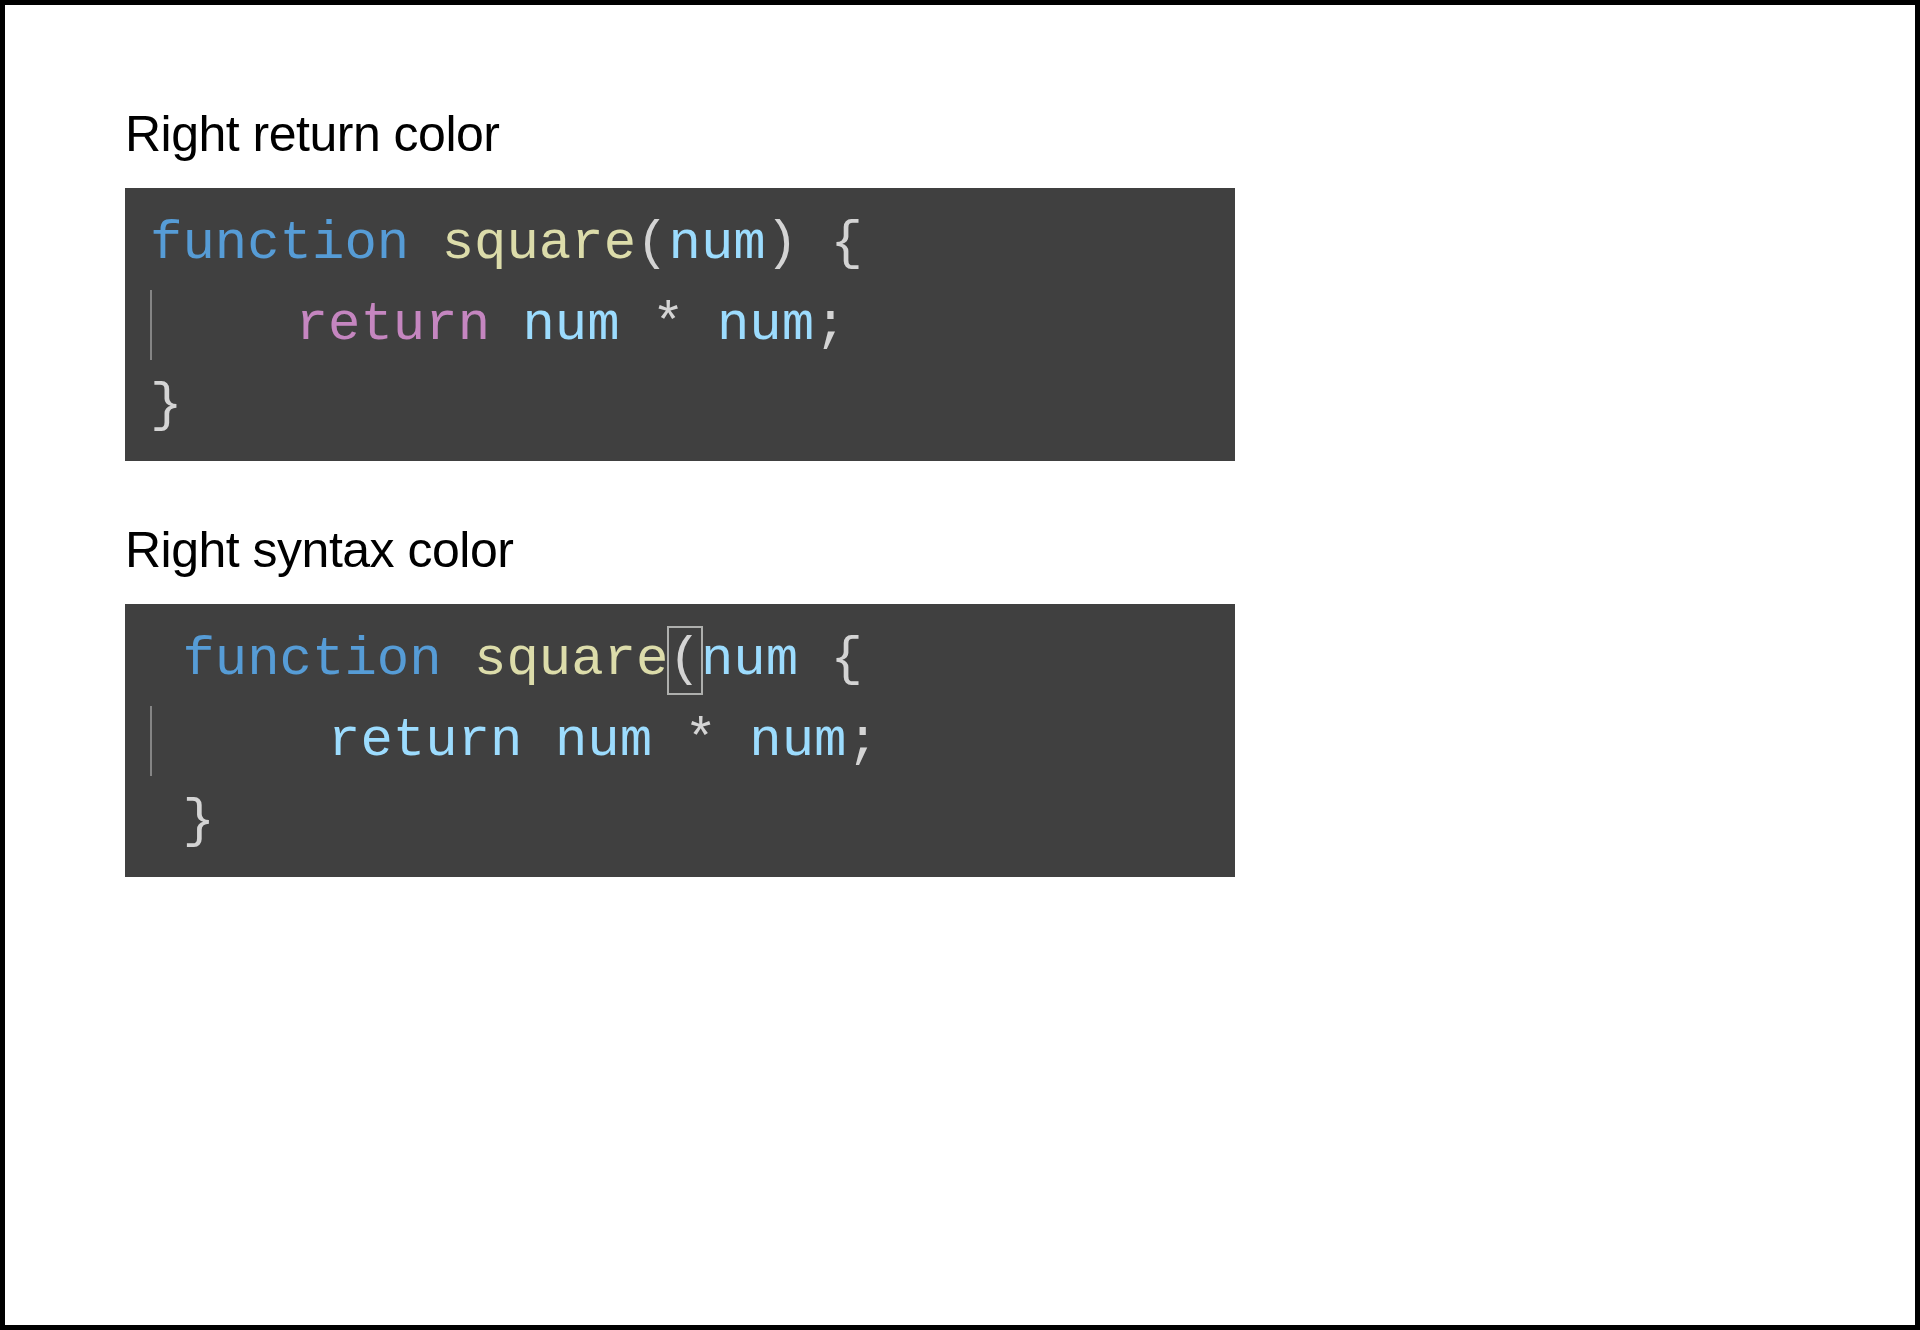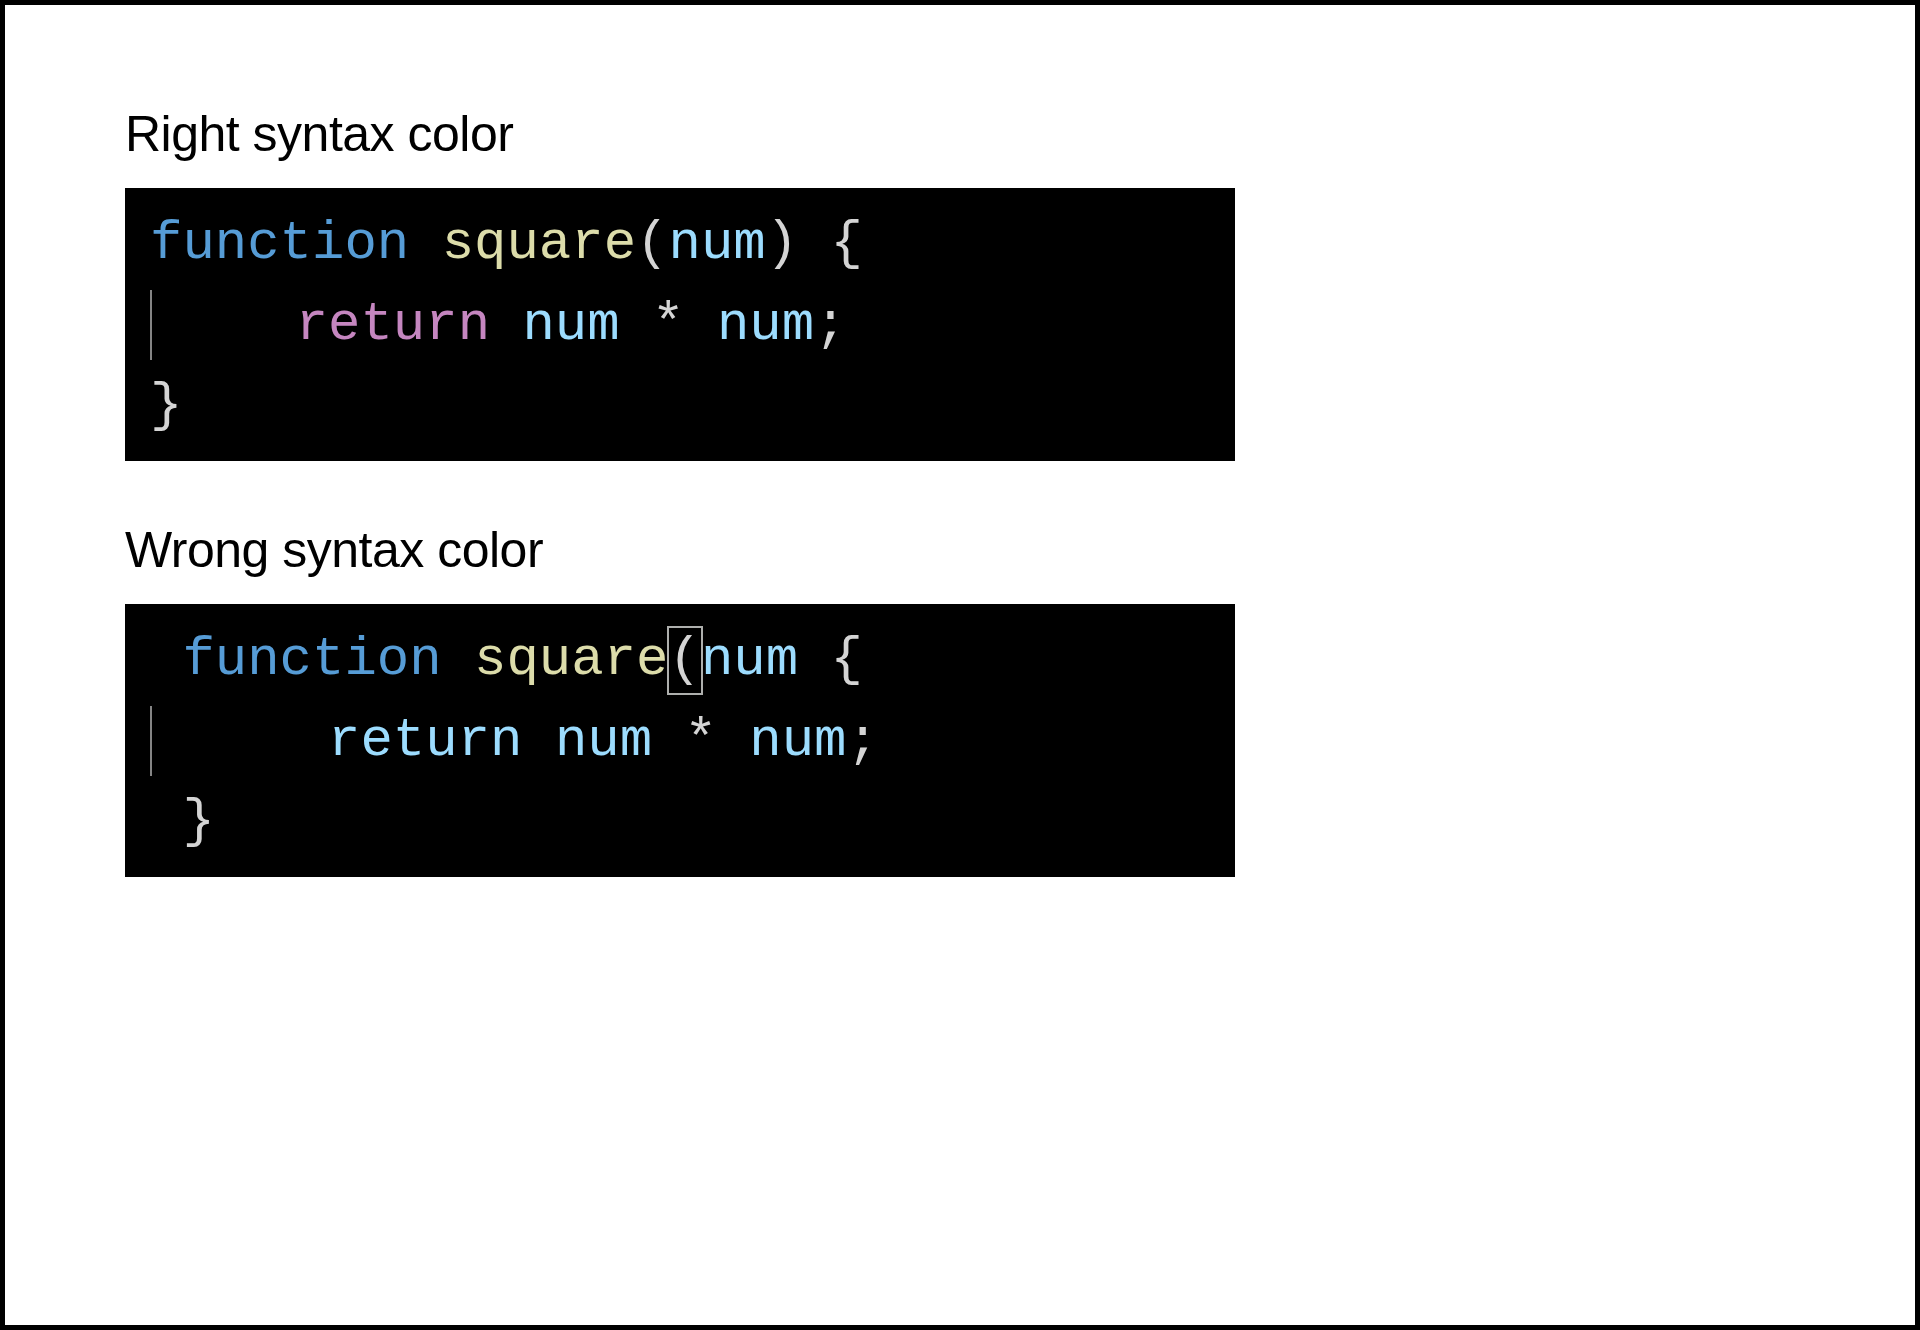--- a/index.html
+++ b/index.html
@@ -19,21 +19,21 @@
       margin-bottom: 60px;
     }
     .section-title {
       font-size: 50px;
       font-weight: 400;
       color: #000000;
       margin-bottom: 25px;
       letter-spacing: -0.5px;
     }
     .code-block {
-      background: #000000;
+      background: #404040;
       padding: 15px 25px 15px 25px;
       font-family: "Consolas", "Courier New", monospace;
       font-size: 54px;
       line-height: 1.5;
       width: 1110px;
     }
     .code-line {
       white-space: pre;
       position: relative;
     }
@@ -81,28 +81,28 @@
       line-height: 1.2;
     }
     .wrong-return {
       color: #9cdcfe;
     }
   </style>
 </head>
 <body>
 
 <div class="section">
-  <h2 class="section-title">Right syntax color</h2>
+  <h2 class="section-title">Right return color</h2>
   <div class="code-block">
     <div class="code-line"><span class="tok-keyword-blue">function</span><span class="tok-punc"> </span><span class="tok-funcname">square</span><span class="tok-punc">(</span><span class="tok-param">num</span><span class="tok-punc">)</span><span class="tok-punc"> </span><span class="tok-punc">{</span></div>
     <div class="code-line indent-line"><span class="indent-guide"></span><span class="tok-punc">    </span><span class="tok-keyword-pink">return</span><span class="tok-punc"> </span><span class="tok-var">num</span><span class="tok-punc"> </span><span class="tok-op">*</span><span class="tok-punc"> </span><span class="tok-var">num</span><span class="tok-punc">;</span></div>
     <div class="code-line"><span class="tok-punc">}</span></div>
   </div>
 </div>
 
 <div class="section">
-  <h2 class="section-title">Wrong syntax color</h2>
+  <h2 class="section-title">Right syntax color</h2>
   <div class="code-block">
     <div class="code-line"><span class="tok-punc"> </span><span class="tok-keyword-blue">function</span><span class="tok-punc"> </span><span class="tok-funcname">square</span><span class="cursor-box"><span class="tok-punc">(</span></span><span class="tok-param">num</span><span class="tok-punc"> </span><span class="tok-punc">{</span></div>
     <div class="code-line indent-line"><span class="indent-guide"></span><span class="tok-punc"> </span><span class="tok-punc">    </span><span class="wrong-return">return</span><span class="tok-punc"> </span><span class="tok-var">num</span><span class="tok-punc"> </span><span class="tok-op">*</span><span class="tok-punc"> </span><span class="tok-var">num</span><span class="tok-punc">;</span></div>
     <div class="code-line"><span class="tok-punc"> </span><span class="tok-punc">}</span></div>
   </div>
 </div>
 
 </body></html>

